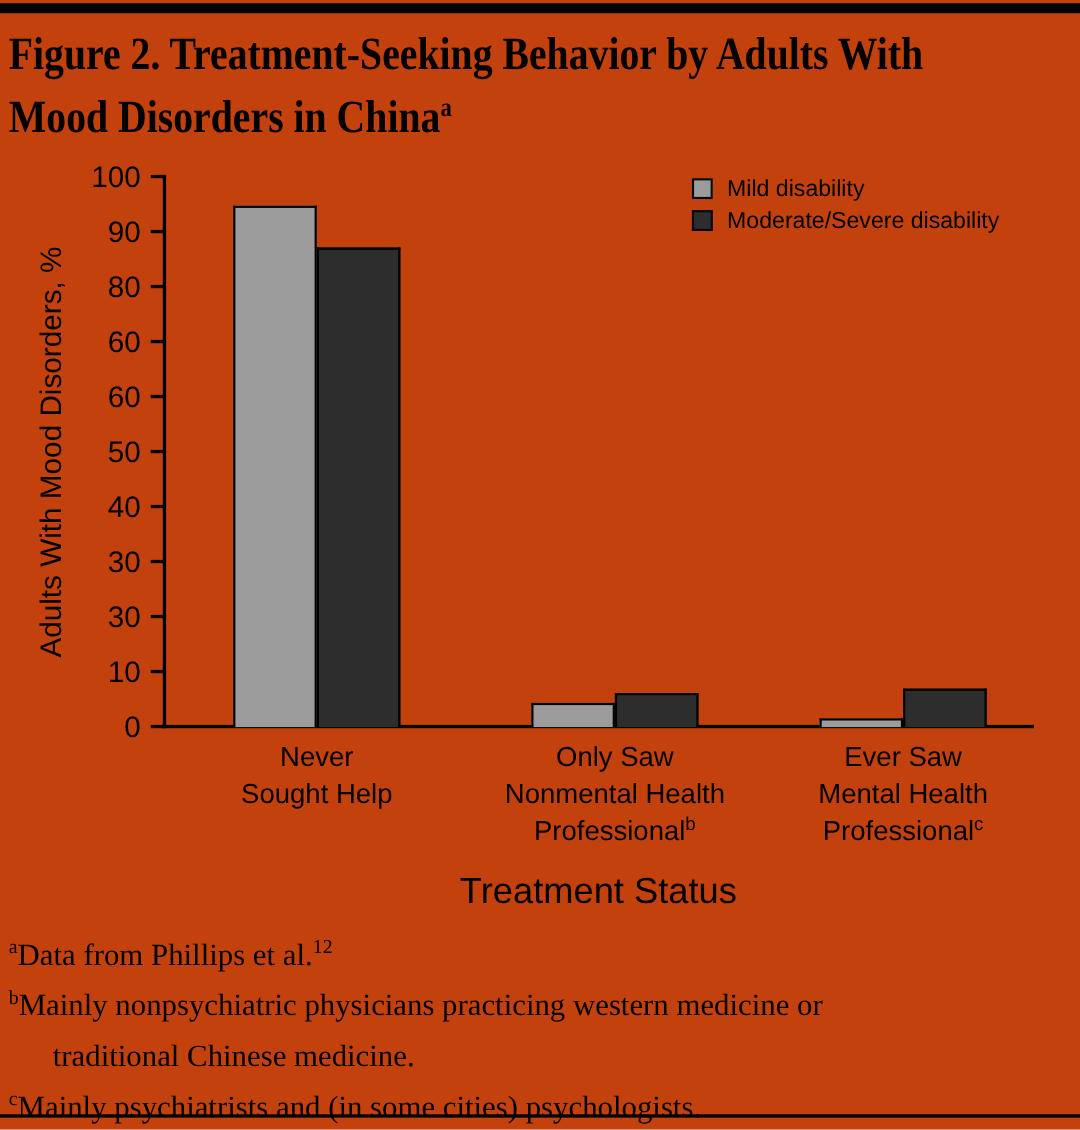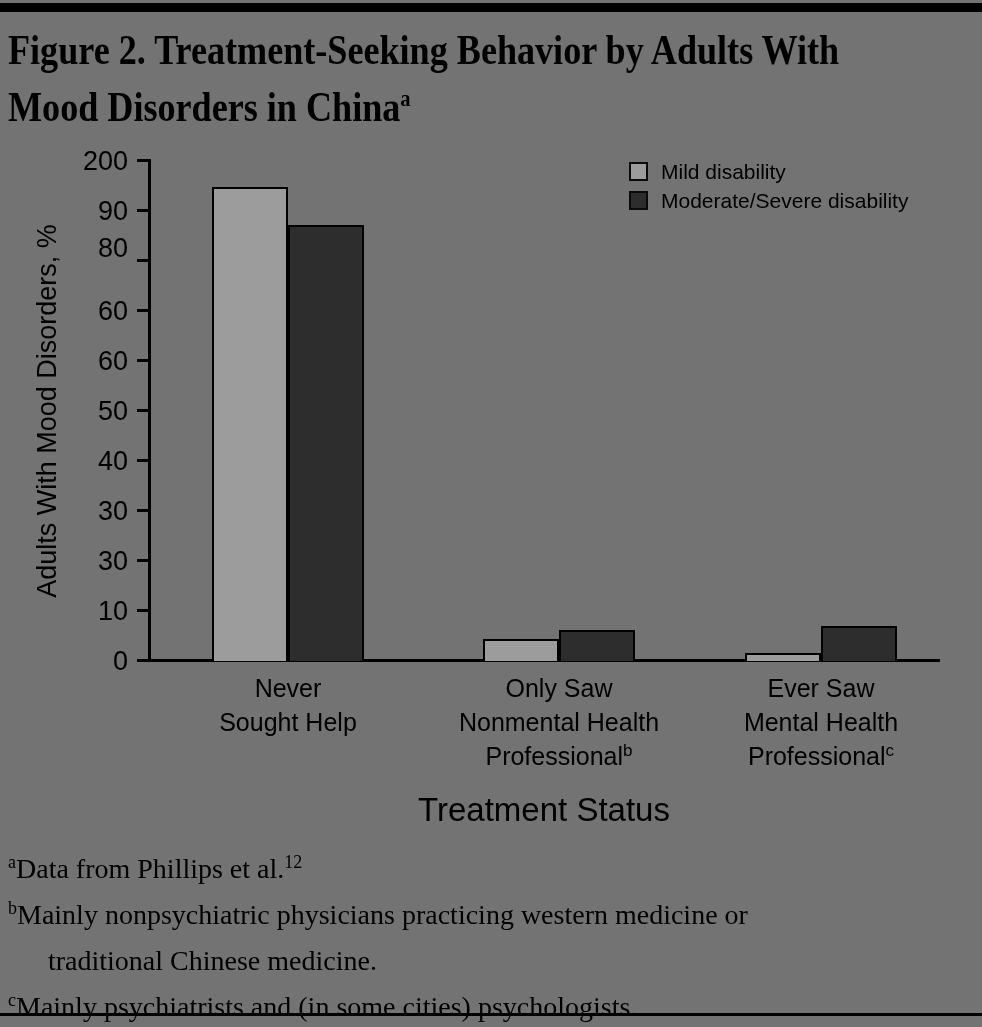--- a/index.html
+++ b/index.html
@@ -1,17 +1,17 @@
 <!DOCTYPE html>
 <html><head>
 <meta charset="utf-8">
 <style>
   html,body{margin:0;padding:0;background:#fff;}
   .figure{
-    position:relative;width:982px;height:1027px;background:#737373;
+    position:relative;width:982px;height:1027px;background:#c2410c;
     font-family:"Liberation Sans",sans-serif;color:#000;overflow:hidden;
   }
   .top-rule{position:absolute;left:0;top:3px;width:982px;height:9px;background:#000;}
   .bottom-rule{position:absolute;left:0;top:1013px;width:982px;height:3px;background:#000;}
 
   .fig-title{
     position:absolute;left:8px;top:22px;
     font-family:"Liberation Serif",serif;font-weight:bold;
     font-size:42px;line-height:57px;white-space:nowrap;
     transform:scaleX(.86);transform-origin:left top;
@@ -76,25 +76,25 @@
       <div class="y-tick-label" style="top: 497px;">30</div>
       <div class="y-tick" style="top: 459px;"></div>
       <div class="y-tick-label" style="top: 447px;">40</div>
       <div class="y-tick" style="top: 409px;"></div>
       <div class="y-tick-label" style="top: 397px;">50</div>
       <div class="y-tick" style="top: 359px;"></div>
       <div class="y-tick-label" style="top: 347px;">60</div>
       <div class="y-tick" style="top: 309px;"></div>
       <div class="y-tick-label" style="top: 297px;">60</div>
       <div class="y-tick" style="top: 259px;"></div>
-      <div class="y-tick-label" style="top: 234px;">80</div>
+      <div class="y-tick-label" style="top: 247px;">80</div>
       <div class="y-tick" style="top: 209px;"></div>
       <div class="y-tick-label" style="top: 197px;">90</div>
       <div class="y-tick" style="top: 159px;"></div>
-      <div class="y-tick-label" style="top: 147px;">200</div>
+      <div class="y-tick-label" style="top: 147px;">100</div>
       <div class="bar" style="left: 212px; width: 76px; top: 187px; height: 474px; background: rgb(156, 156, 156);"></div>
       <div class="bar" style="left: 483px; width: 76px; top: 639px; height: 22px; background: rgb(156, 156, 156);"></div>
       <div class="bar" style="left: 745px; width: 76px; top: 653px; height: 8px; background: rgb(156, 156, 156);"></div>
       <div class="bar" style="left: 288px; width: 76px; top: 225px; height: 436px; background: rgb(45, 45, 45);"></div>
       <div class="bar" style="left: 559px; width: 76px; top: 630px; height: 31px; background: rgb(45, 45, 45);"></div>
       <div class="bar" style="left: 821px; width: 76px; top: 626px; height: 35px; background: rgb(45, 45, 45);"></div>
       <div class="cat-label" style="left: 288px;">Never<br>Sought Help</div>
       <div class="cat-label" style="left: 559px;">Only Saw<br>Nonmental Health<br>Professional<sup>b</sup></div>
       <div class="cat-label" style="left: 821px;">Ever Saw<br>Mental Health<br>Professional<sup>c</sup></div>
     </div>

